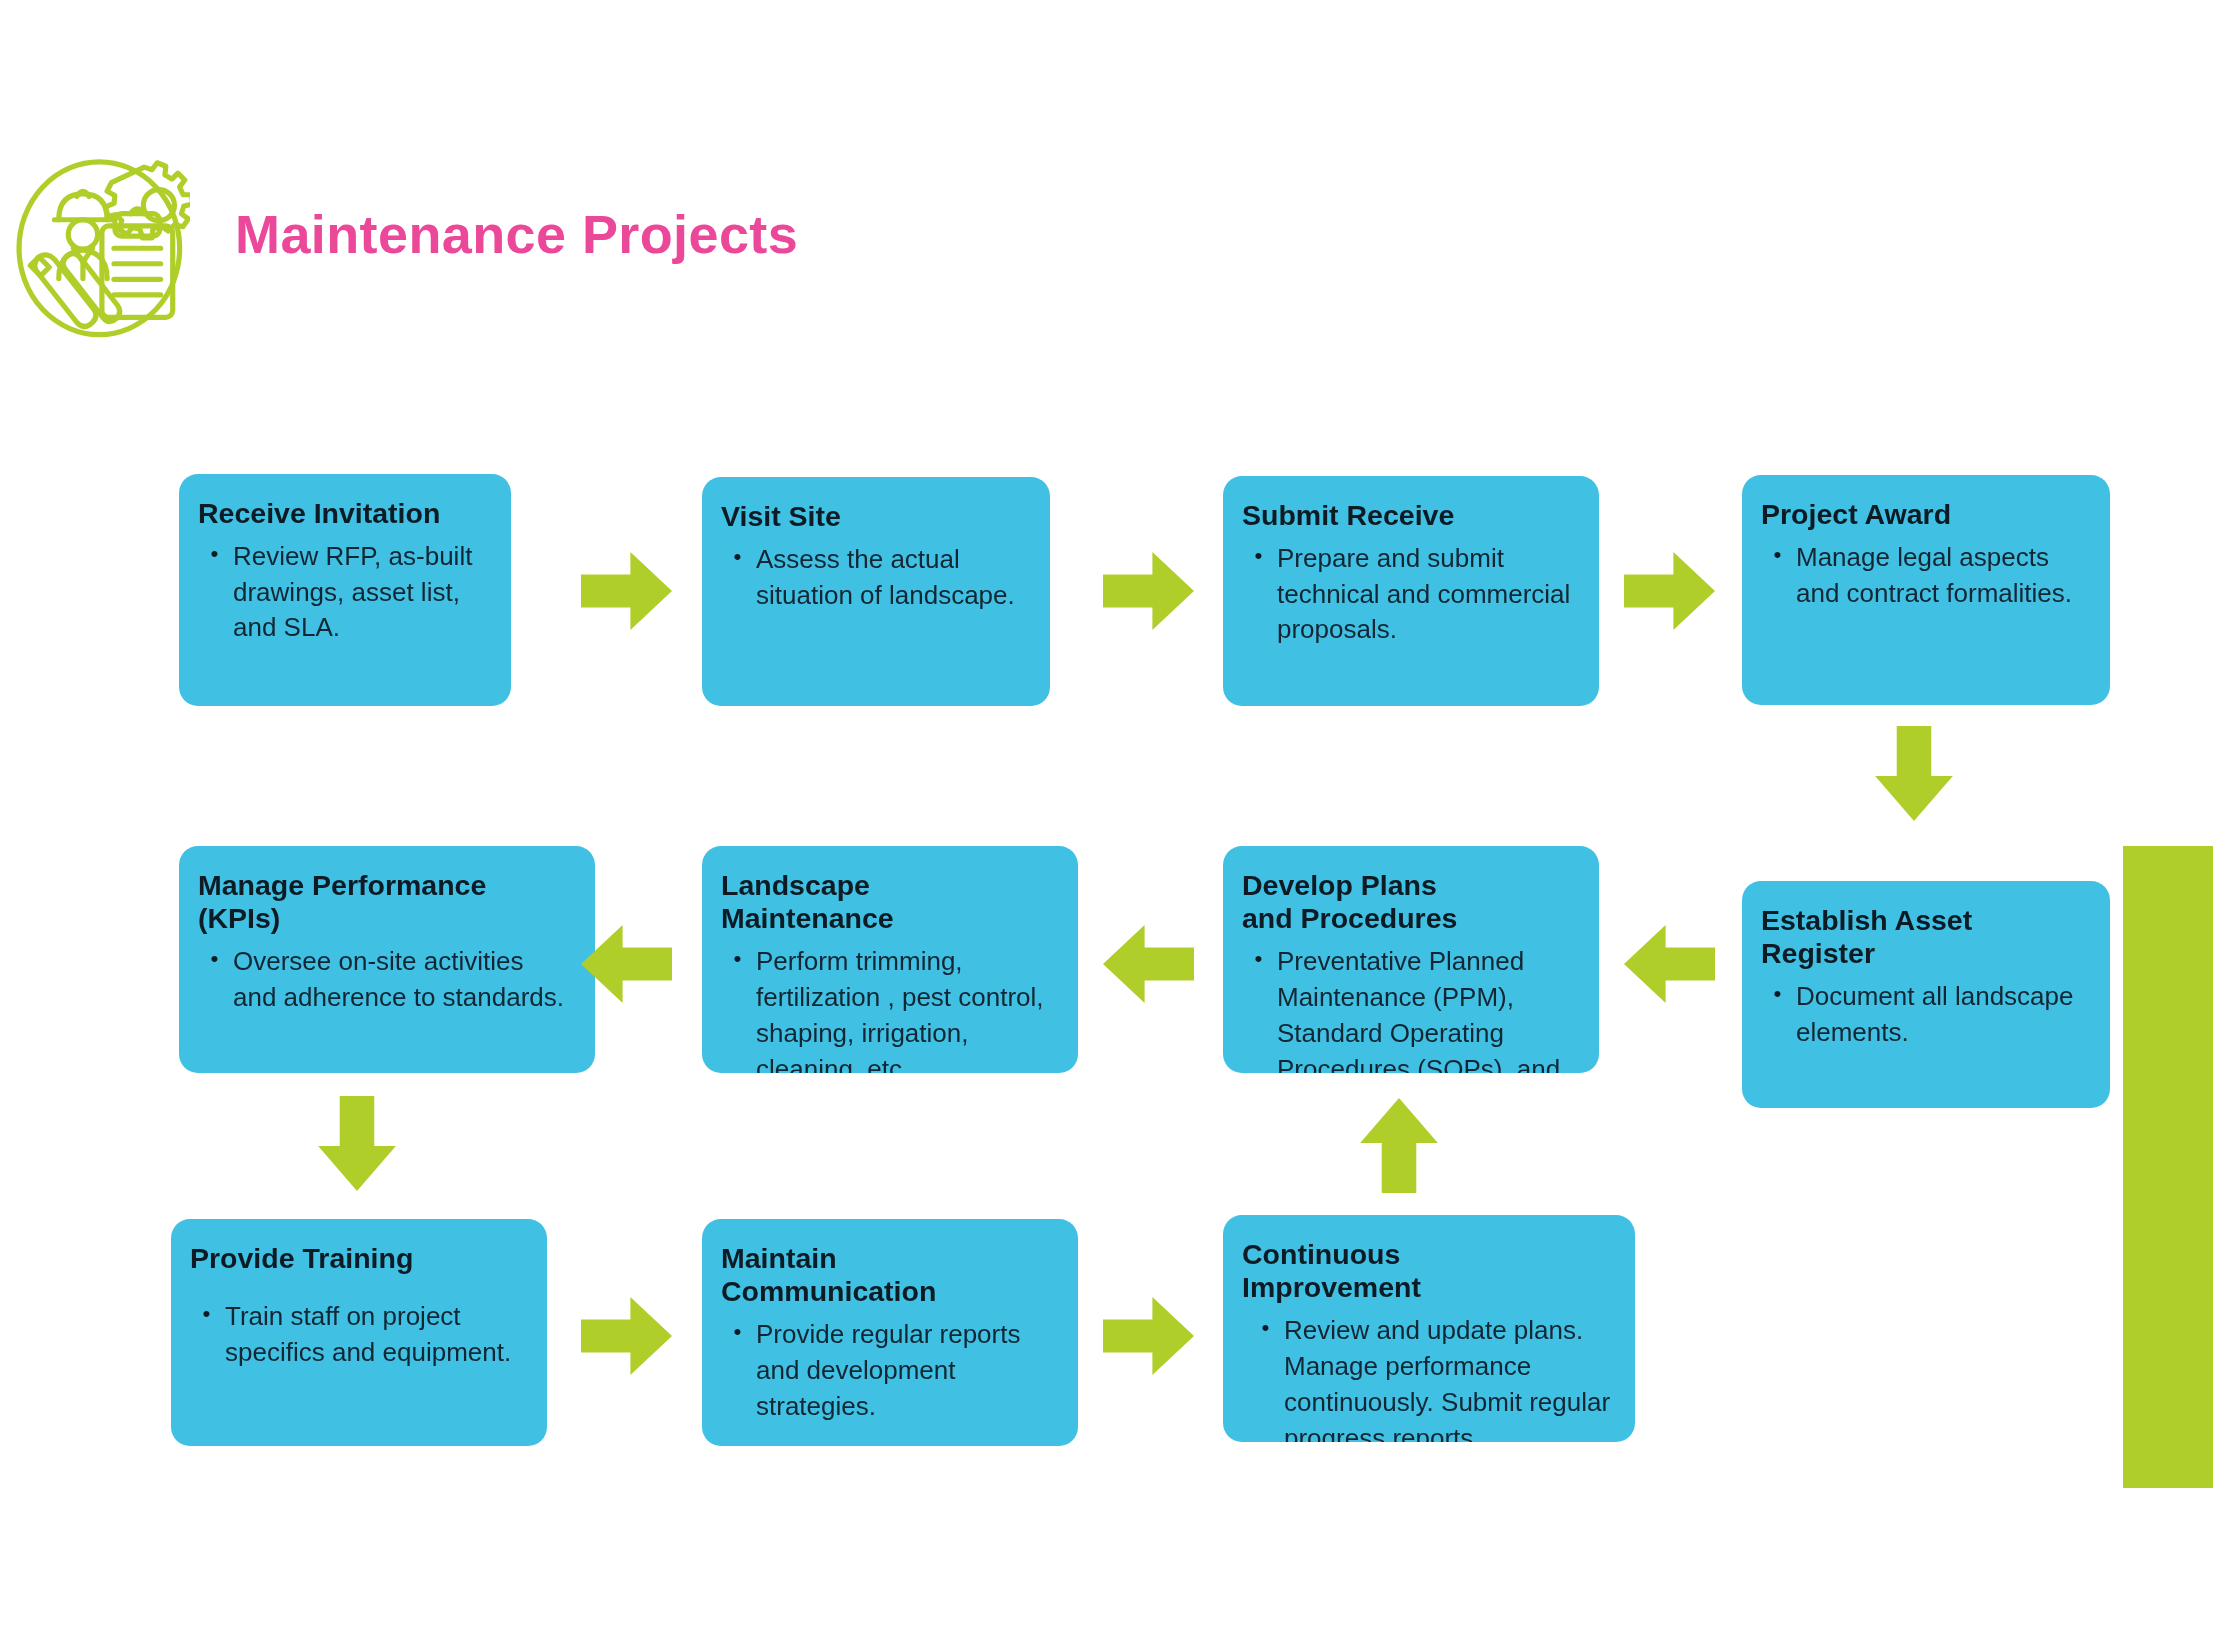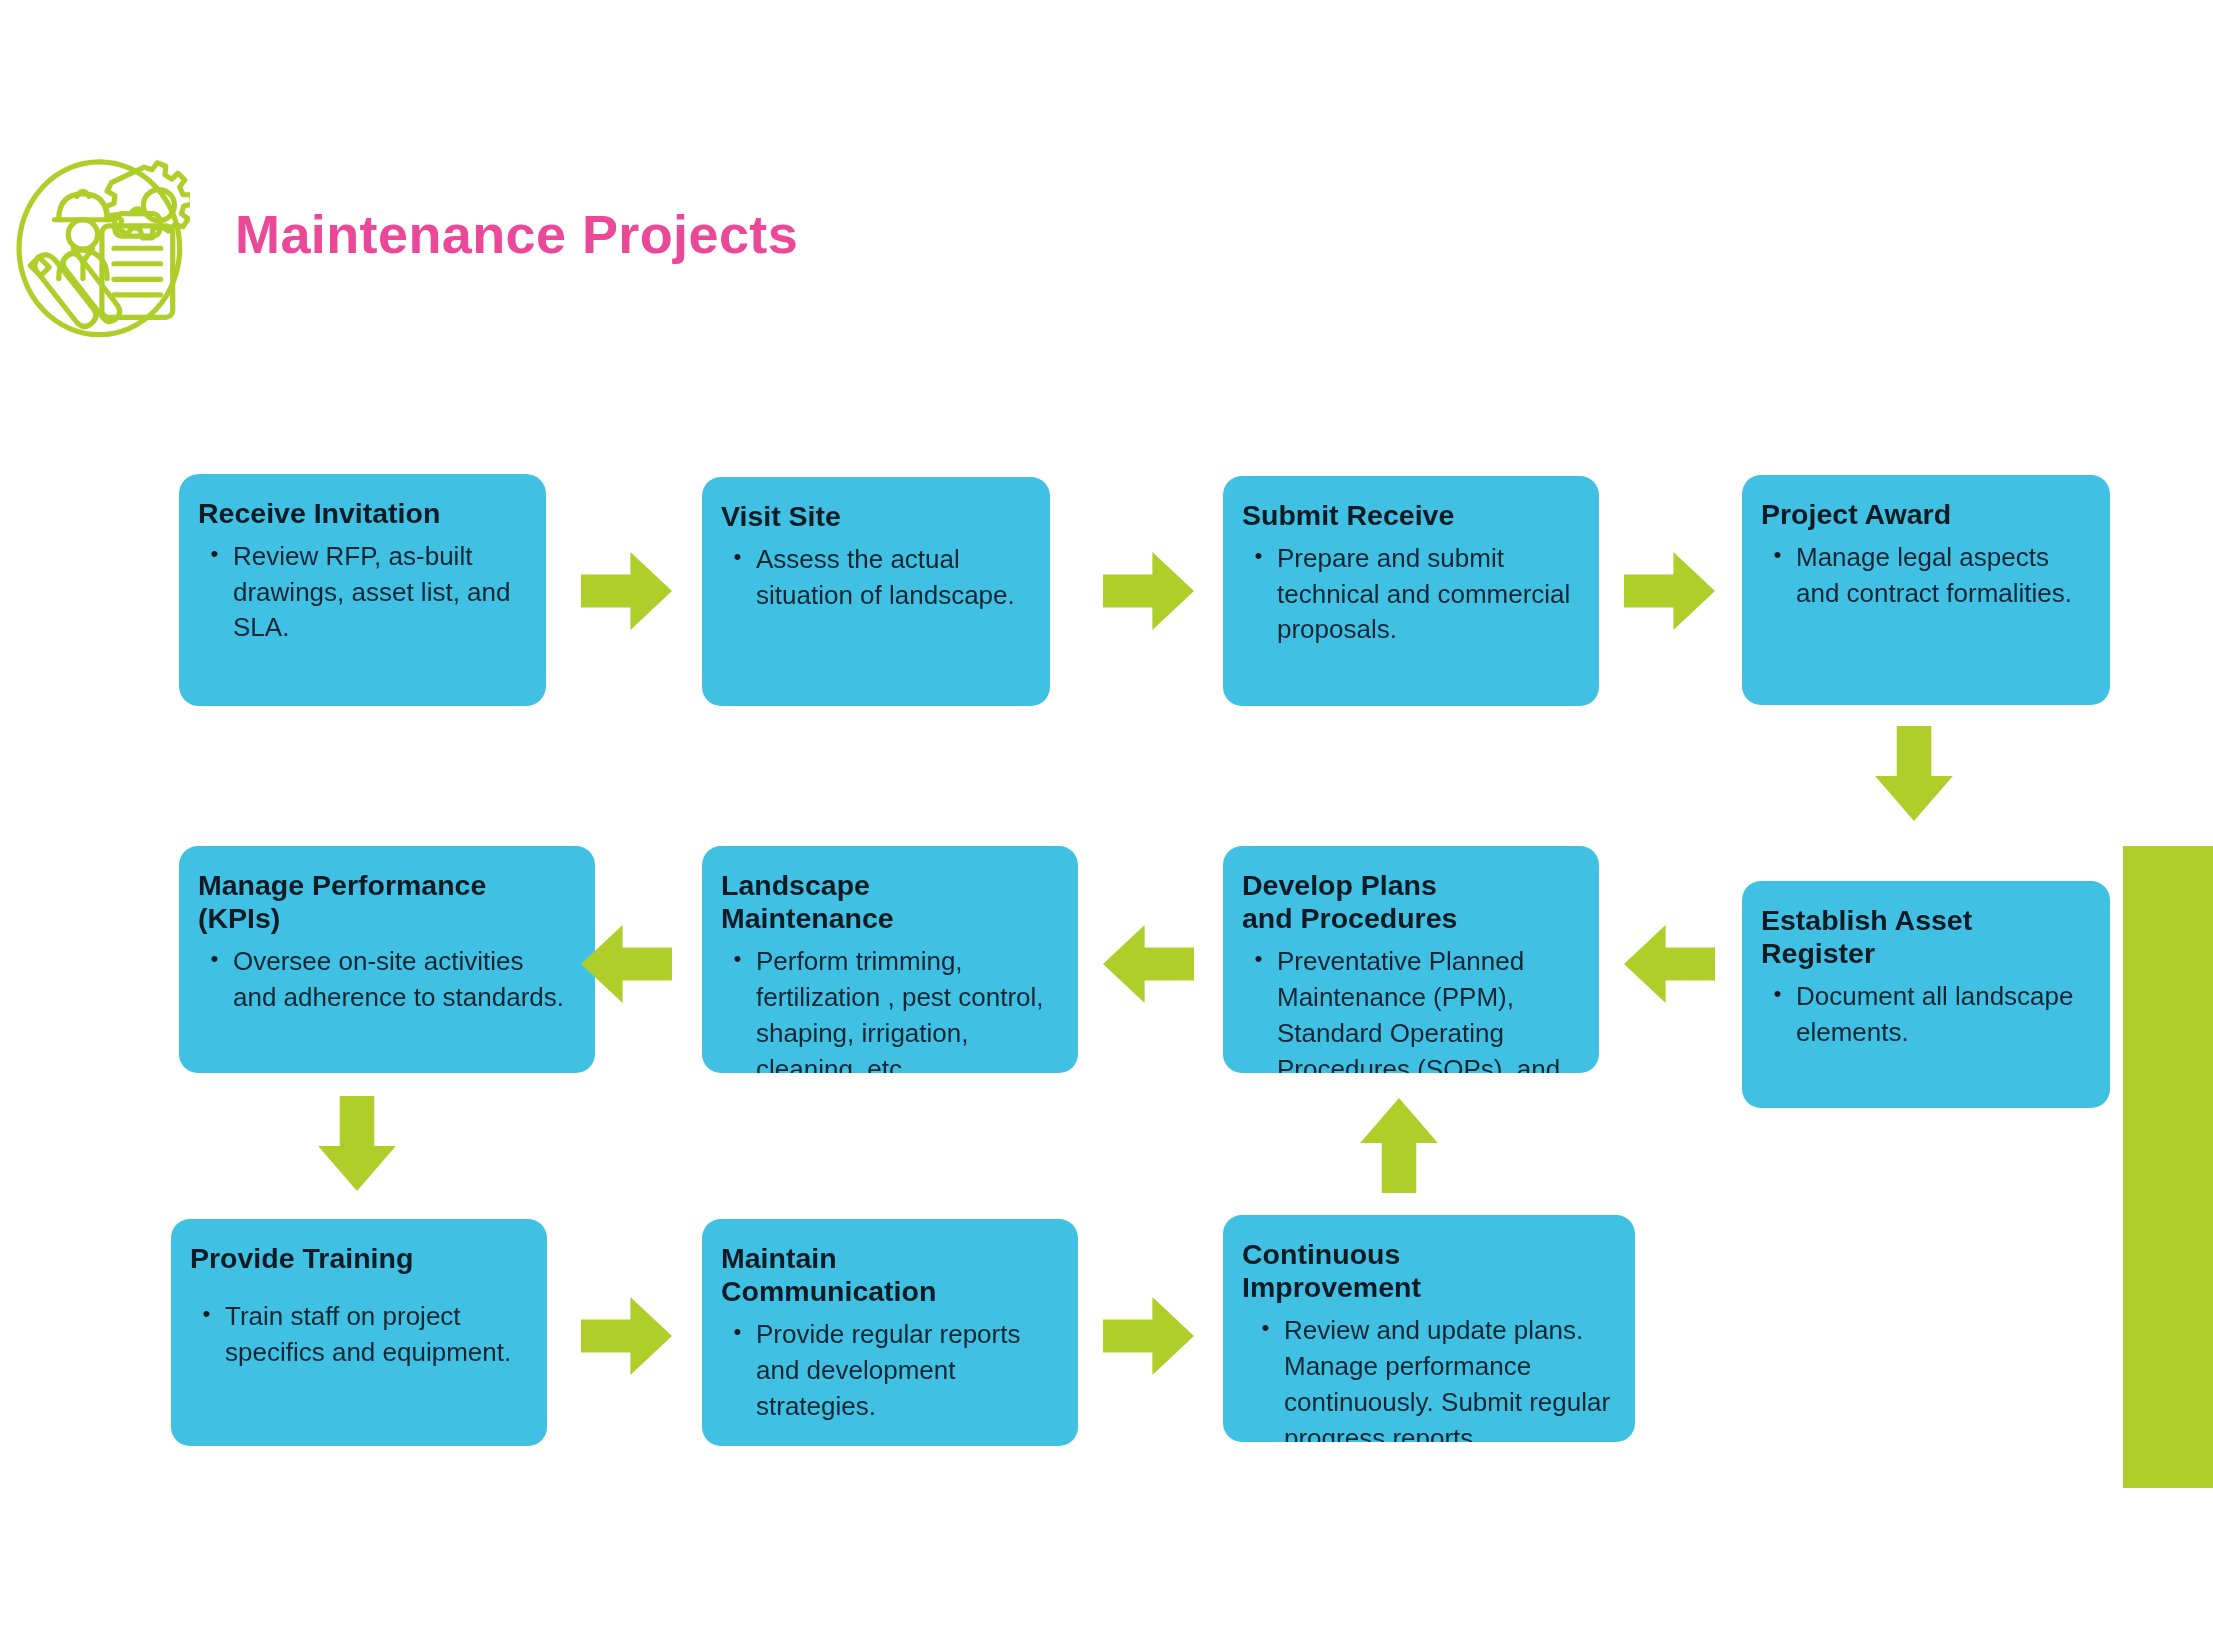--- a/index.html
+++ b/index.html
@@ -140,21 +140,21 @@
 
         <path d="M30 118 q-10 10 0 20 l44 56 q8 9 17 1 q9 -8 2 -17 l-44 -56 q-9 -10 -19 -4z"></path>
         <path d="M30 118 l12 12 -10 10 -12 -12z"></path>
 
         <path d="M62 117 q-8 8 0 17 l42 54 q7 9 15 2 q8 -7 2 -16 l-42 -54 q-8 -10 -17 -3z"></path>
       </svg>
     </div>
     <div id="page-title">Maintenance Projects</div>
   </div>
 
-  <div class="flow-box" style="left:179px; top:474px; width:367px; height:232px;border-radius:20px;">
+  <div class="flow-box" style="left:179px; top:474px; width:332px; height:232px;">
     <div class="box-title">Receive Invitation</div>
     <ul class="box-bullets">
       <li>Review RFP, as-built drawings, asset list, and SLA.</li>
     </ul>
   </div>
 
   <div class="flow-box" style="left:702px; top:477px; width:348px; height:229px;">
     <div class="box-title">Visit Site</div>
     <ul class="box-bullets">
       <li>Assess the actual situation of landscape.</li>

